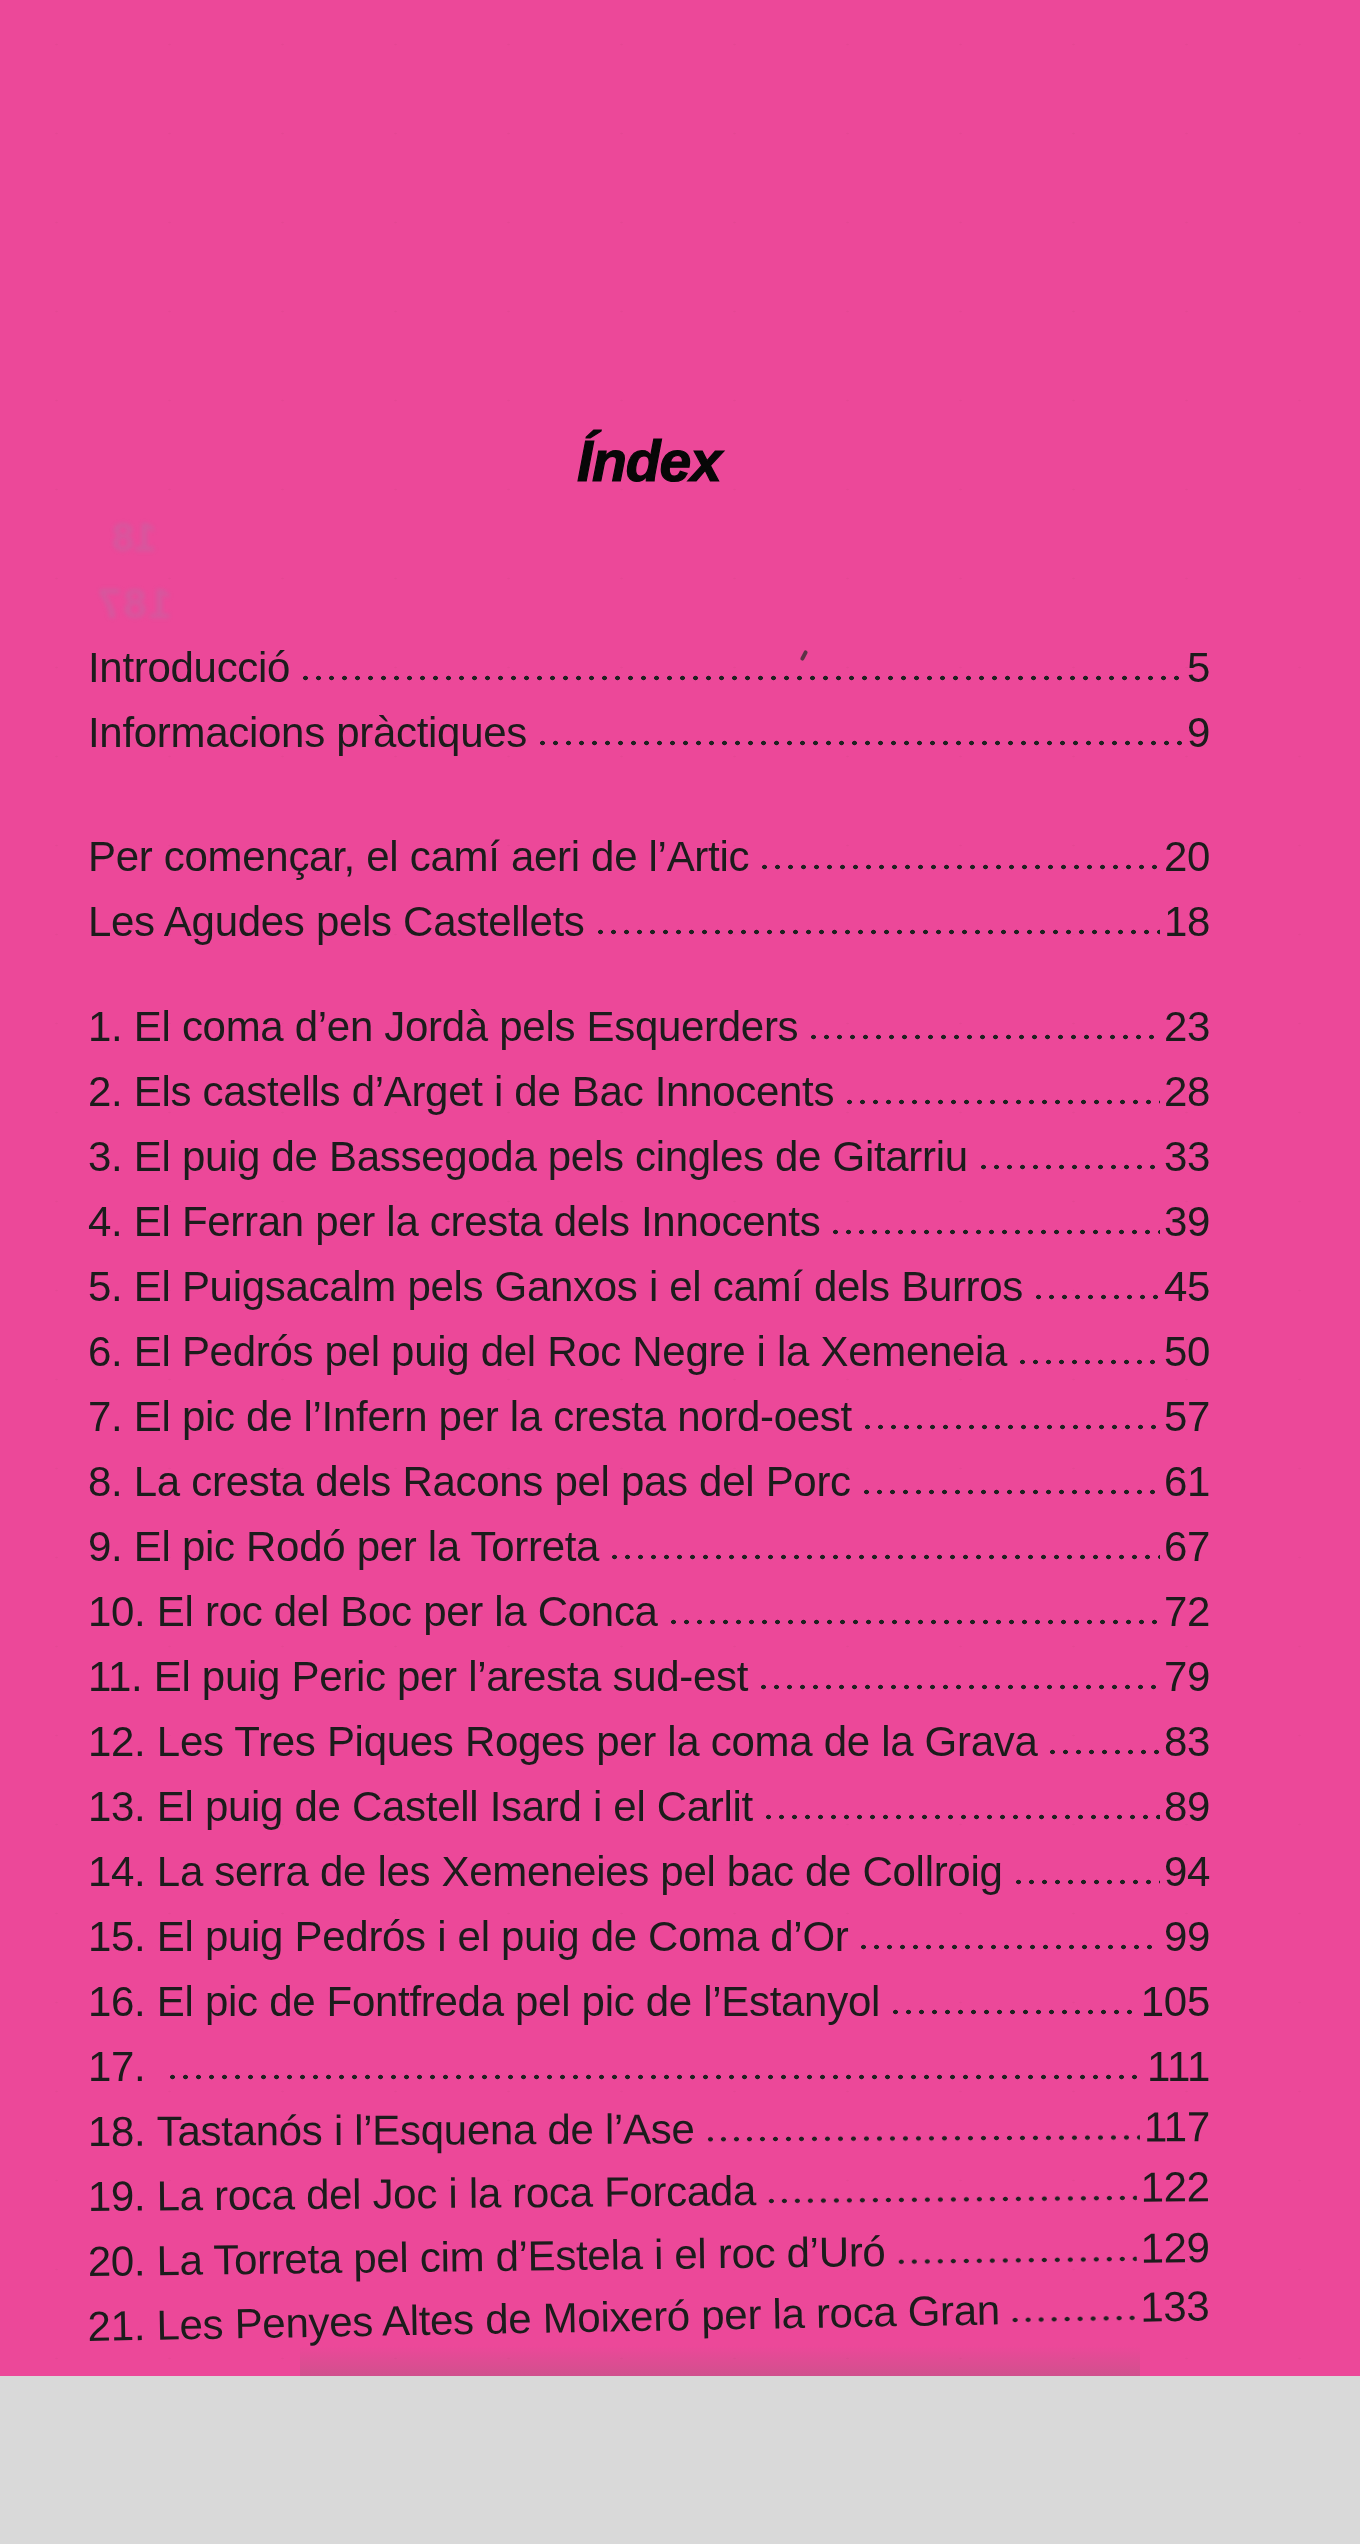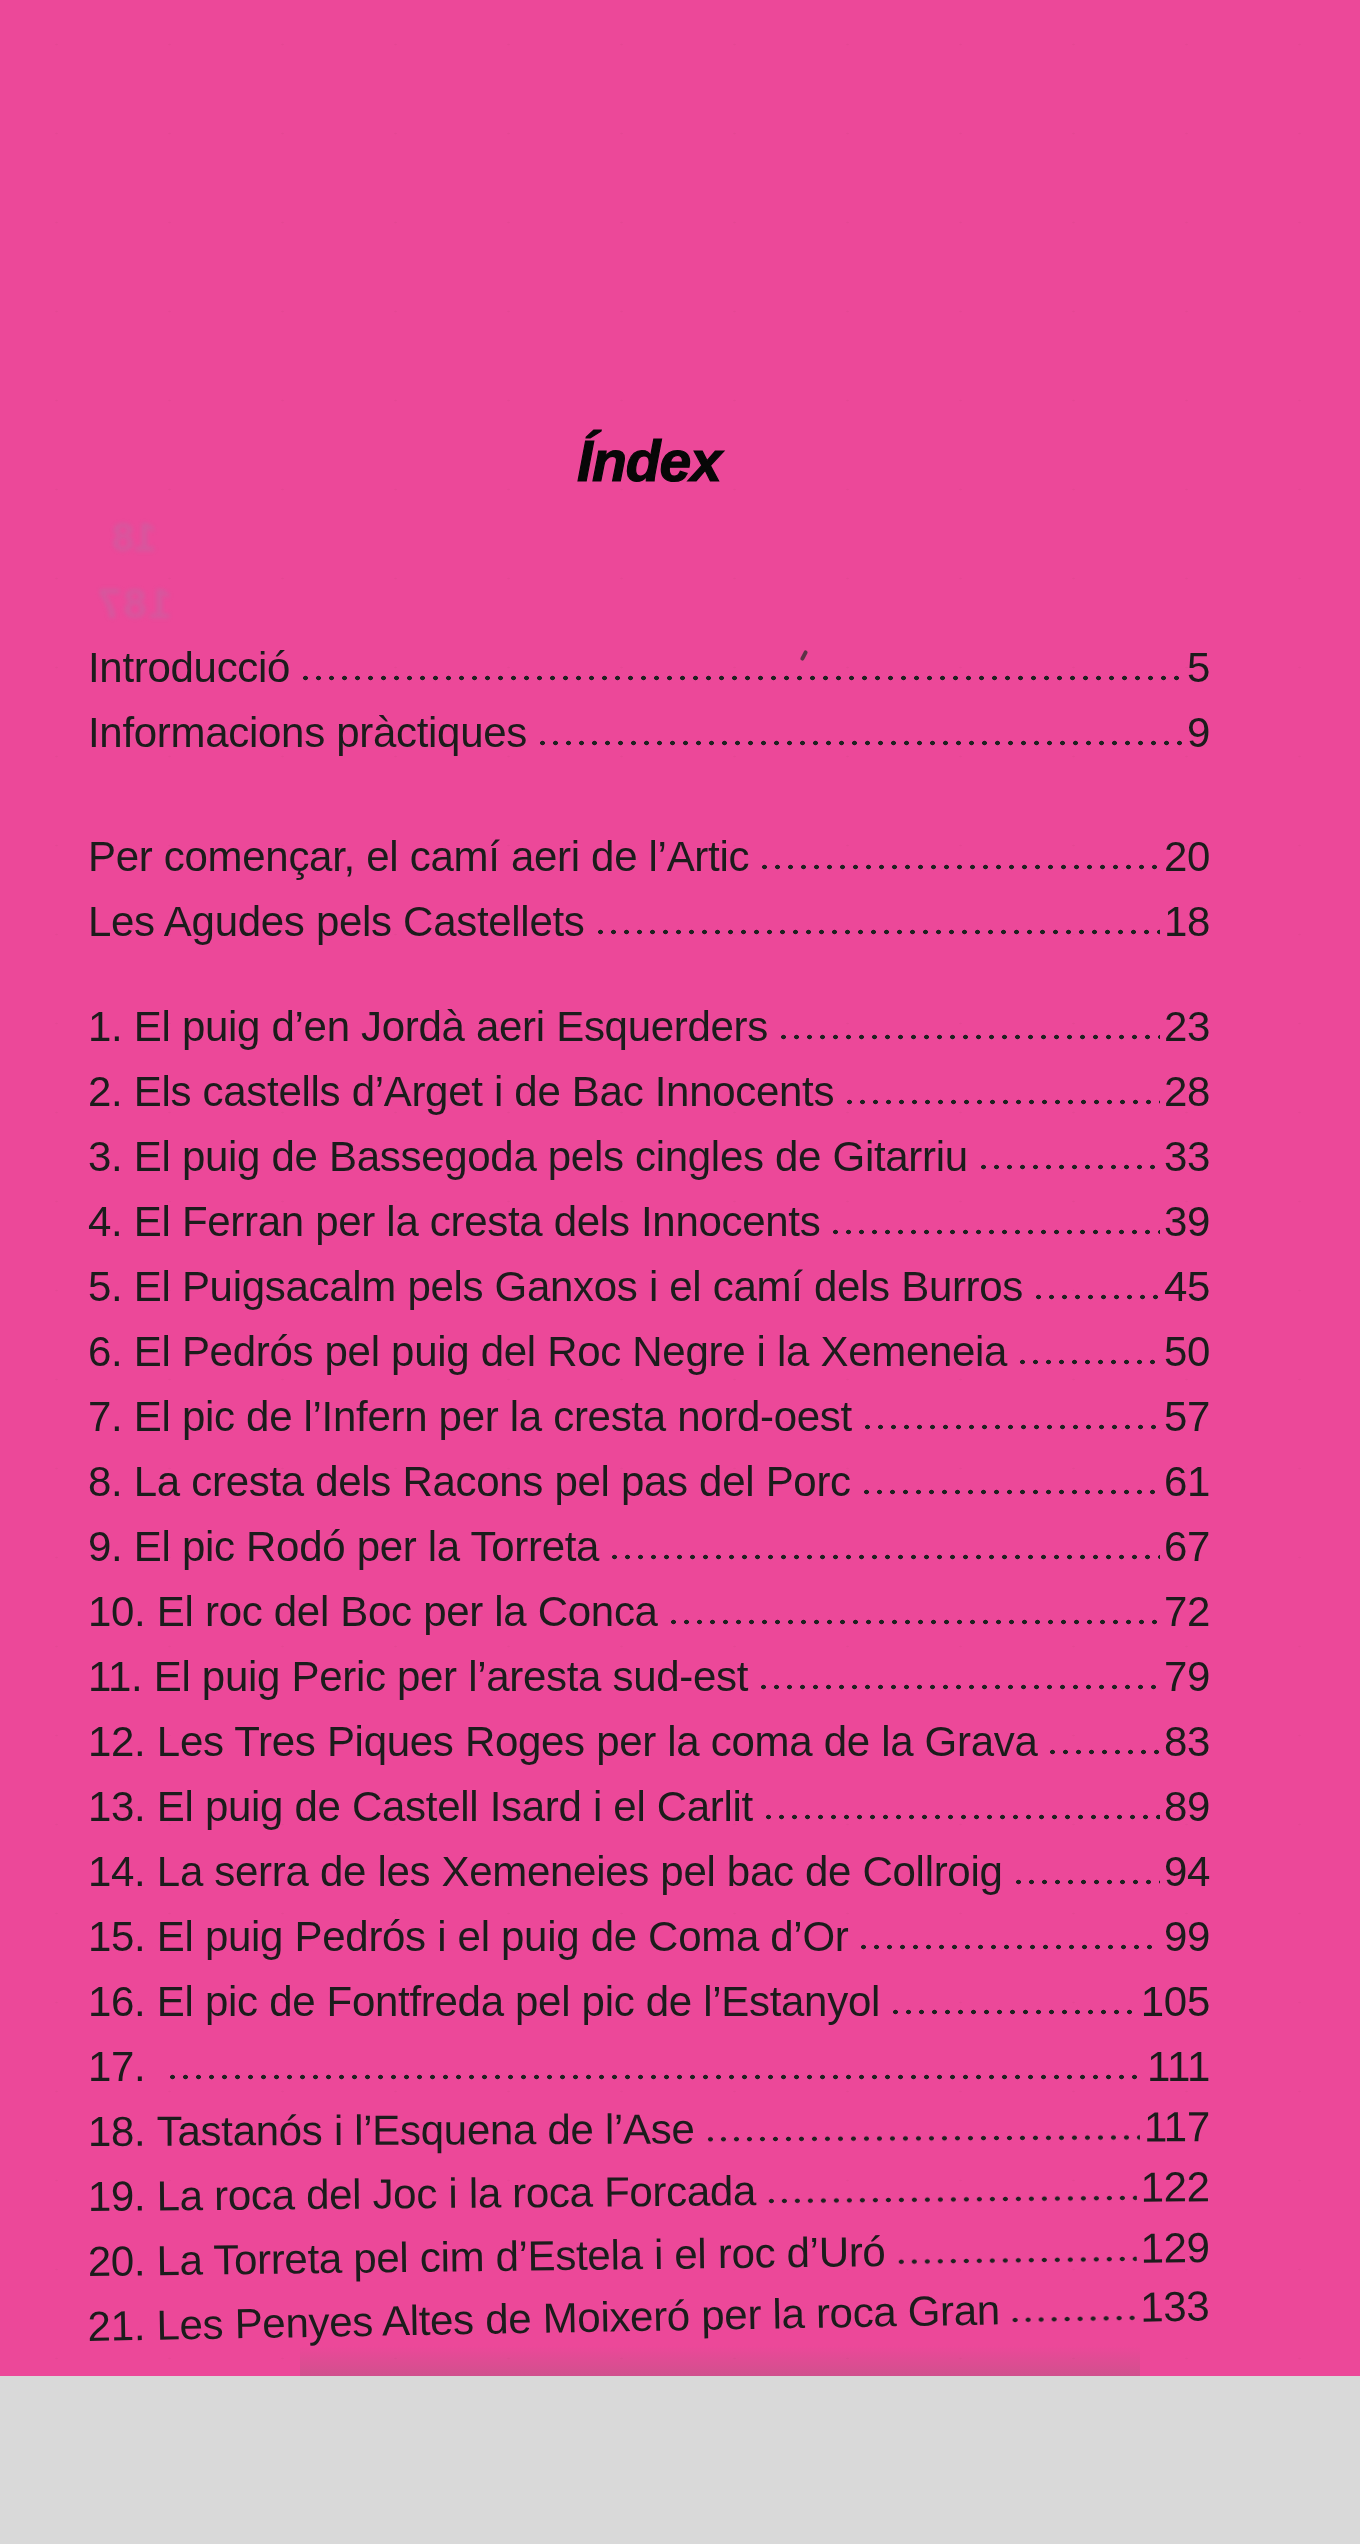--- a/index.html
+++ b/index.html
@@ -94,21 +94,21 @@
       </div>
       <div class="row">
         <span class="lbl">Les Agudes pels Castellets</span>
         <span class="leader"></span>
         <span class="pg">18</span>
       </div>
     </div>
   <div class="toc" id="sec-routes">
       <div class="row">
         <span class="num">1.&nbsp;</span>
-        <span class="lbl">El puig d’en Jordà aeri Esquerders</span>
+        <span class="lbl">El coma d’en Jordà pels Esquerders</span>
         <span class="leader"></span>
         <span class="pg">23</span>
       </div>
       <div class="row">
         <span class="num">2.&nbsp;</span>
         <span class="lbl">Els castells d’Arget i de Bac Innocents</span>
         <span class="leader"></span>
         <span class="pg">28</span>
       </div>
       <div class="row">

